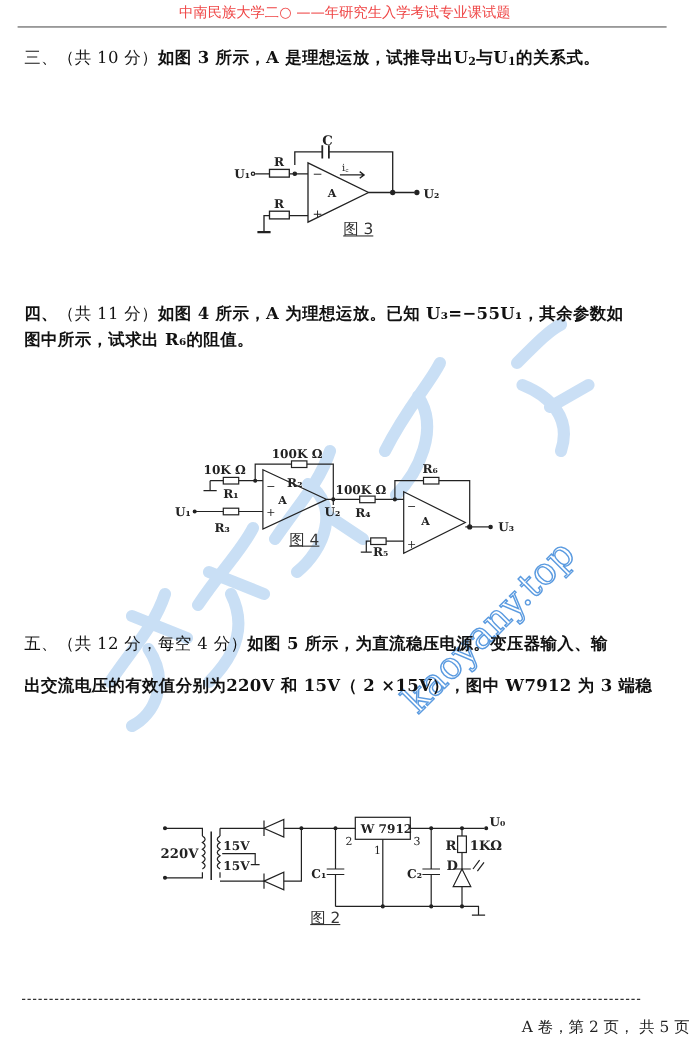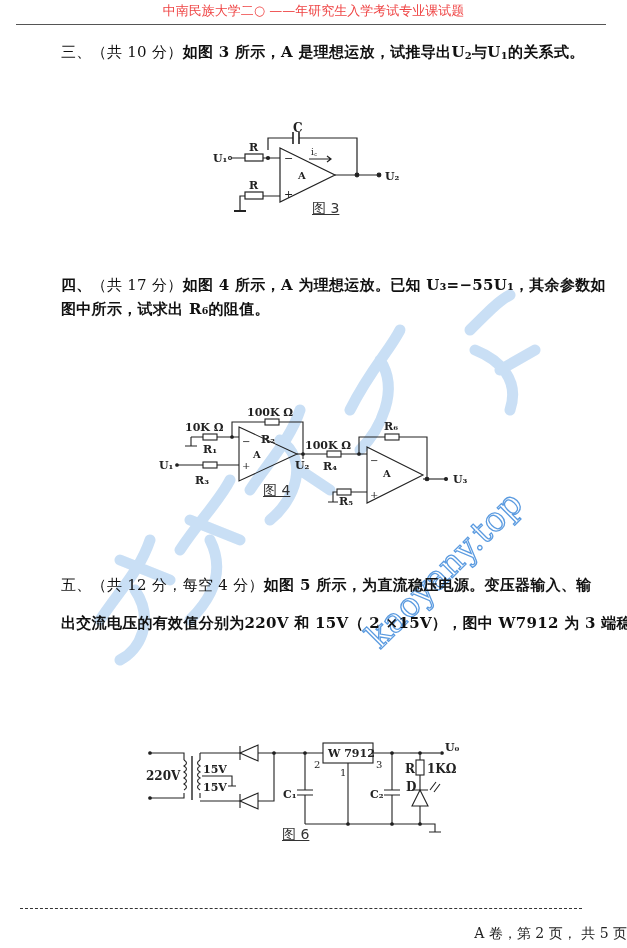--- a/index.html
+++ b/index.html
@@ -1,19 +1,19 @@
 <!DOCTYPE html>
 <html><head>
 <meta charset="utf-8">
 <style>
   html,body{margin:0;padding:0;background:#fff;}
   body{width:627px;height:948px;position:relative;overflow:hidden;font-family:"DejaVu Serif","Liberation Serif",serif;color:#111;}
   .header{position:absolute;left:0;top:2px;width:627px;text-align:center;font-family:"DejaVu Sans","Liberation Sans",sans-serif;font-size:13px;color:#ef4444;}
   .header-rule{position:absolute;left:16px;top:24px;width:590px;height:0;border-top:1.5px solid #555;}
-  .q{position:absolute;left:22px;font-size:15px;font-weight:bold;letter-spacing:0.3px;white-space:nowrap;margin-left:39px;}
+  .q{position:absolute;left:22px;font-size:15px;font-weight:bold;letter-spacing:0.3px;white-space:nowrap;}
   .q .light{font-weight:normal;}
   .q sub{font-size:10px;vertical-align:-2px;}
   .fig{position:absolute;}
   .fig-caption{position:absolute;font-family:"DejaVu Sans","Liberation Sans",sans-serif;font-size:14px;color:#333;text-decoration:underline;}
   .footer-rule{position:absolute;left:20px;top:908px;width:562px;border-top:1px dashed #333;}
   .footer{position:absolute;left:0;top:925px;width:627px;text-align:right;font-size:14px;color:#222;}
   .wm{position:absolute;pointer-events:none;}
   svg text{font-family:"DejaVu Serif","Liberation Serif",serif;}
 </style>
 </head>
@@ -68,21 +68,21 @@
 
     <path d="M75 78 H58 M40 78 H35 V93"></path>
     <rect x="40" y="74" width="18" height="7"></rect>
     <text x="44" y="71" font-size="11" font-weight="bold" fill="#222" stroke="none">R</text>
     <path d="M29 93 H41" stroke-width="2"></path>
   </svg>
   <div class="fig-caption" style="left:107px;top:82px;">图 3</div>
 </div>
 
 <div class="q" style="top:273px;line-height:24px;">
-  <div><span>四、</span><span class="light">（共 17 分）</span><span>如图 4 所示，A 为理想运放。已知 U₃=−55U₁，其余参数如</span></div>
+  <div><span>四、</span><span class="light">（共 11 分）</span><span>如图 4 所示，A 为理想运放。已知 U₃=−55U₁，其余参数如</span></div>
   <div><span>图中所示，试求出 R₆的阻值。</span></div>
 </div>
 
 <div class="fig" style="left:155px;top:399px;width:330px;height:112px;text-align:center;">
   <svg width="330" height="112" viewBox="0 0 330 112" stroke="#222" fill="none" stroke-width="1.1">
 
     <text x="92" y="17" font-size="11" font-weight="bold" fill="#222" stroke="none">100K Ω</text>
     <path d="M77 38 V23 H110 M124 23 H148 V60"></path>
     <rect x="110" y="20" width="14" height="6"></rect>
     <text x="106" y="44" font-size="11" font-weight="bold" fill="#222" stroke="none">R₂</text>
@@ -186,17 +186,17 @@
     <rect x="276" y="22" width="8" height="15"></rect>
     <text x="265" y="35" font-size="12" font-weight="bold" fill="#222" stroke="none" font-family="DejaVu Sans, sans-serif">R</text>
     <text x="287" y="35" font-size="12" font-weight="bold" fill="#222" stroke="none" font-family="DejaVu Sans, sans-serif">1KΩ</text>
     <text x="266" y="53" font-size="12" font-weight="bold" fill="#222" stroke="none" font-family="DejaVu Sans, sans-serif">D</text>
     <path d="M272 52 H288 M280 52 L272 68 H288 Z M280 68 V86"></path>
     <path d="M290 52 L296 44 M294 54 L300 46"></path>
     <circle cx="280" cy="86" r="1.3" fill="#222"></circle>
 
     <path d="M165 86 H295 V94 M289 94 H301"></path>
   </svg>
-  <div class="fig-caption" style="left:142px;top:88px;">图 6</div>
+  <div class="fig-caption" style="left:142px;top:88px;">图 2</div>
 </div>
 
 <div class="footer-rule"></div>
 <div class="footer">A 卷，第 2 页，  共 5 页</div>
 
 </body></html>

